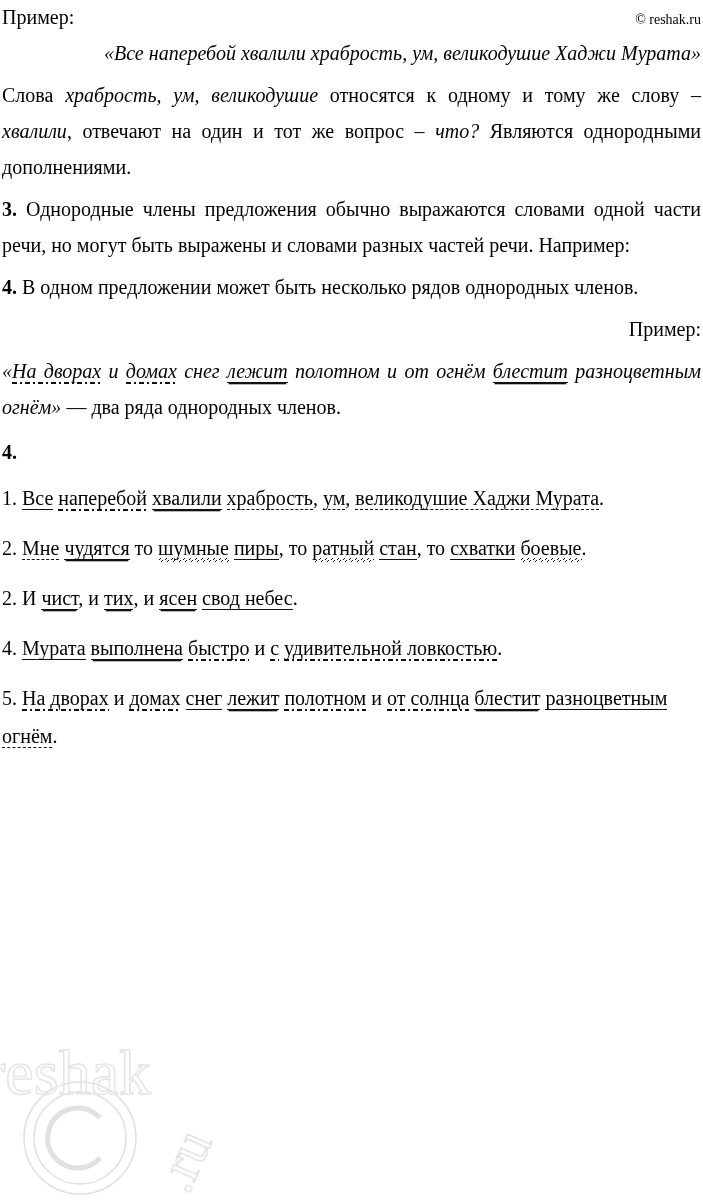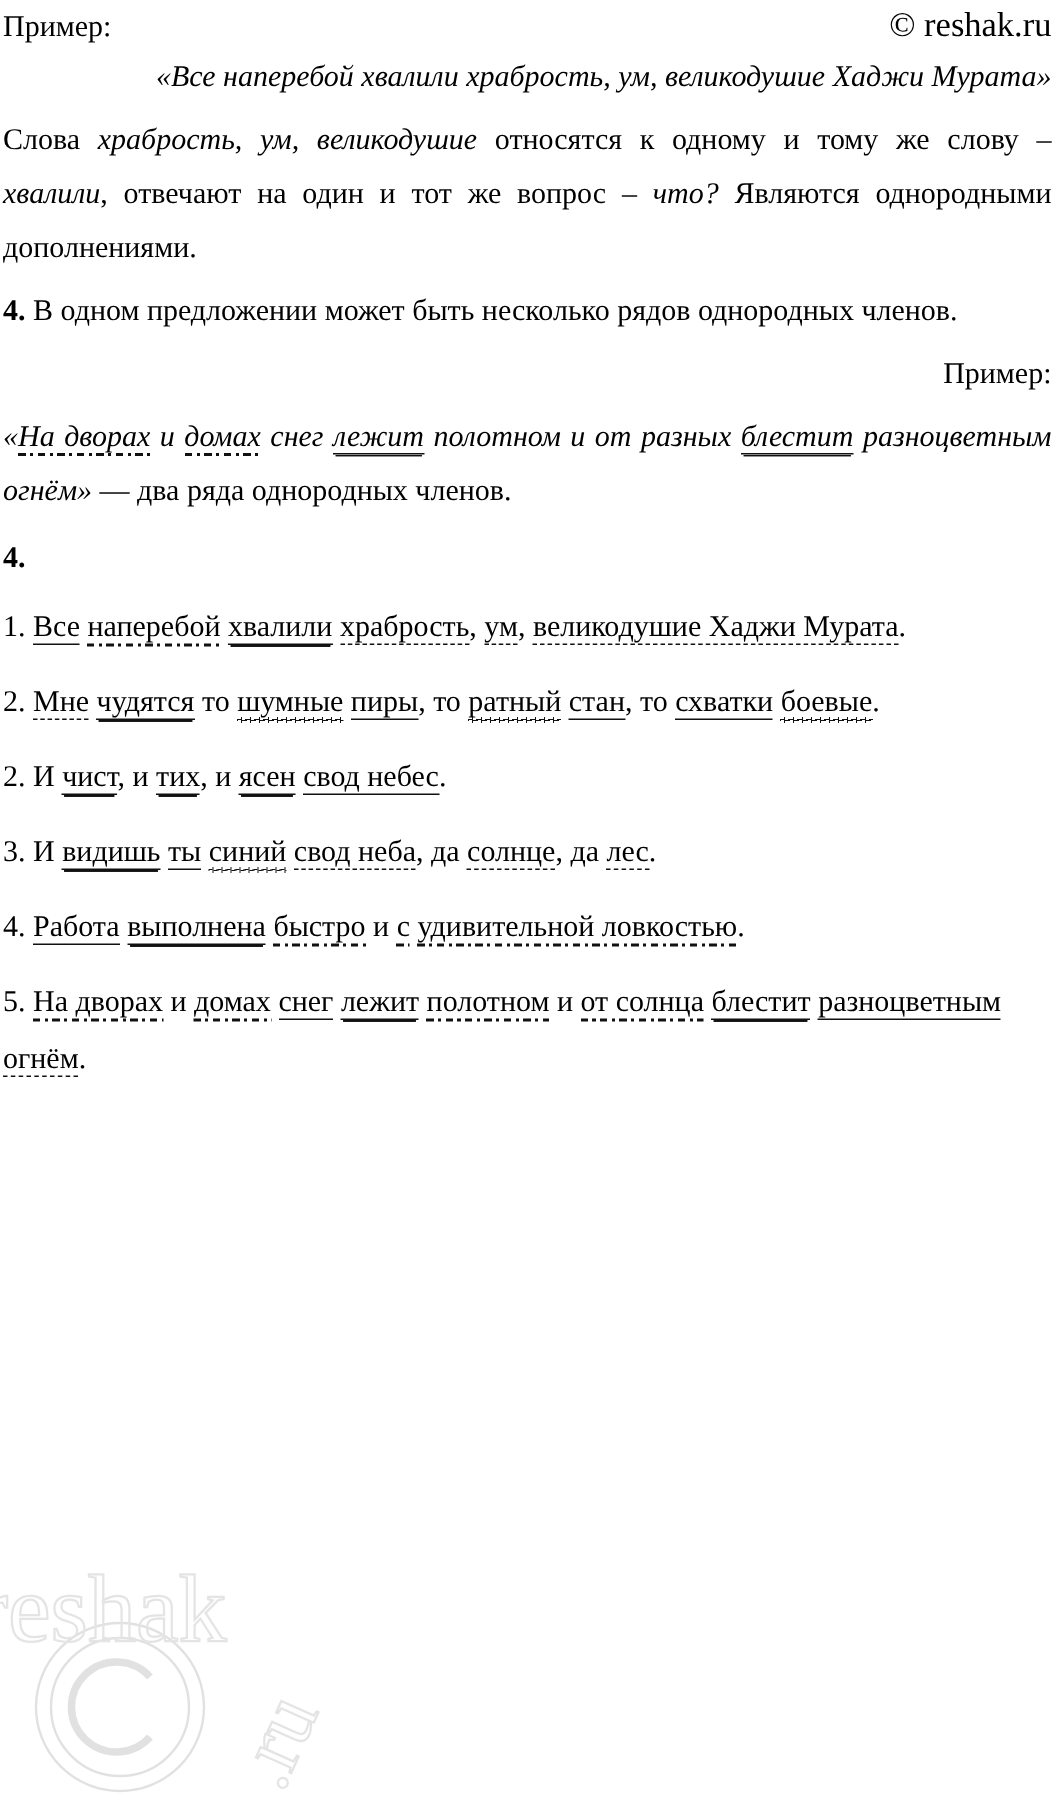--- a/index.html
+++ b/index.html
@@ -42,21 +42,21 @@
     position: relative;
     display: flex;
     justify-content: space-between;
     align-items: baseline;
     font-size: 20px;
     line-height: 26px;
     margin: 0 0 2px 0;
     z-index: 2;
   }
   .hdr-left { font-size: 20px; }
-  .hdr-right { font-size: 23px; white-space: nowrap; }
+  .hdr-right { font-size: 14px; white-space: nowrap; }
 
   
   p.block {
     position: relative;
     z-index: 2;
     margin: 0 0 6px 0;
     font-size: 20px;
     line-height: 36px;
     text-align: justify;
     text-justify: inter-word;
@@ -157,32 +157,32 @@
   <div class="header-row">
     <span class="hdr-left">Пример:</span>
     <span class="hdr-right">© reshak.ru</span>
   </div>
 
   <p class="block italic nojust">«Все наперебой хвалили храбрость, ум, великодушие Хаджи Мурата»</p>
 
   <p class="block"><span>Слова </span><span class="it">храбрость, ум, великодушие</span><span> относятся к одному и тому же слову – </span><span class="it">хвалили</span><span>, отвечают на один и тот же вопрос – </span><span class="it">что?</span><span> Являются однородными дополнениями.</span></p>
 
 
+  <p class="block"><span class="num">3.</span><span> Однородные члены предложения обычно выражаются словами одной части речи, но могут быть выражены и словами разных частей речи. Например:</span></p>
 
 
   <p class="block"><span class="num">4.</span><span> В одном предложении может быть несколько рядов однородных членов.</span></p>
 
   <p class="block nojust">Пример:</p>
 
-  <p class="block"><span class="it">«</span><span class="it u-advb">На дворах</span><span class="it"> и </span><span class="it u-advb">домах</span><span class="it"> снег </span><span class="it u-pred">лежит</span><span class="it"> полотном и от разных </span><span class="it u-pred">блестит</span><span class="it"> разноцветным огнём»</span><span> — два ряда однородных членов.</span></p>
+  <p class="block"><span class="it">«</span><span class="it u-advb">На дворах</span><span class="it"> и </span><span class="it u-advb">домах</span><span class="it"> снег </span><span class="it u-pred">лежит</span><span class="it"> полотном и от огнём </span><span class="it u-pred">блестит</span><span class="it"> разноцветным огнём»</span><span> — два ряда однородных членов.</span></p>
 
   <div class="heading-4">4.</div>
 
   <div id="answers">
       <p class="ans"><span>1. </span><span class="u-subj">Все</span><span> </span><span class="u-advb">наперебой</span><span> </span><span class="u-pred">хвалили</span><span> </span><span class="u-obj">храбрость</span><span>, </span><span class="u-obj">ум</span><span>, </span><span class="u-obj">великодушие Хаджи Мурата</span><span>.</span></p>
       <p class="ans"><span>2. </span><span class="u-obj">Мне</span><span> </span><span class="u-pred">чудятся</span><span> то </span><span class="u-attr">шумные</span><span> </span><span class="u-subj">пиры</span><span>, то </span><span class="u-attr">ратный</span><span> </span><span class="u-subj">стан</span><span>, то </span><span class="u-subj">схватки</span><span> </span><span class="u-attr">боевые</span><span>.</span></p>
       <p class="ans"><span>2. </span><span>И </span><span class="u-pred">чист</span><span>, и </span><span class="u-pred">тих</span><span>, и </span><span class="u-pred">ясен</span><span> </span><span class="u-subj">свод небес</span><span>.</span></p>
-      <p class="ans"><span>3. </span><span>И </span><span class="u-pred">видишь</span><span> </span><span class="u-subj">ты</span><span> </span><span class="u-attr">синий</span><span> </span><span class="u-obj">свод неба</span><span>, да </span><span class="u-obj">солнце</span><span>, да </span><span class="u-obj">лес</span><span>.</span></p>
-      <p class="ans"><span>4. </span><span class="u-subj">Работа</span><span> </span><span class="u-pred">выполнена</span><span> </span><span class="u-advb">быстро</span><span> и </span><span class="u-advb">с</span><span> </span><span class="u-advb">удивительной ловкостью</span><span>.</span></p>
+      <p class="ans"><span>4. </span><span class="u-subj">Мурата</span><span> </span><span class="u-pred">выполнена</span><span> </span><span class="u-advb">быстро</span><span> и </span><span class="u-advb">с</span><span> </span><span class="u-advb">удивительной ловкостью</span><span>.</span></p>
       <p class="ans"><span>5. </span><span class="u-advb">На дворах</span><span> и </span><span class="u-advb">домах</span><span> </span><span class="u-subj">снег</span><span> </span><span class="u-pred">лежит</span><span> </span><span class="u-advb">полотном</span><span> и </span><span class="u-advb">от солнца</span><span> </span><span class="u-pred">блестит</span><span> </span><span class="u-subj">разноцветным</span><span> </span><span class="u-obj">огнём</span><span>.</span></p>
     </div>
 
 </div>
 
 </body></html>

